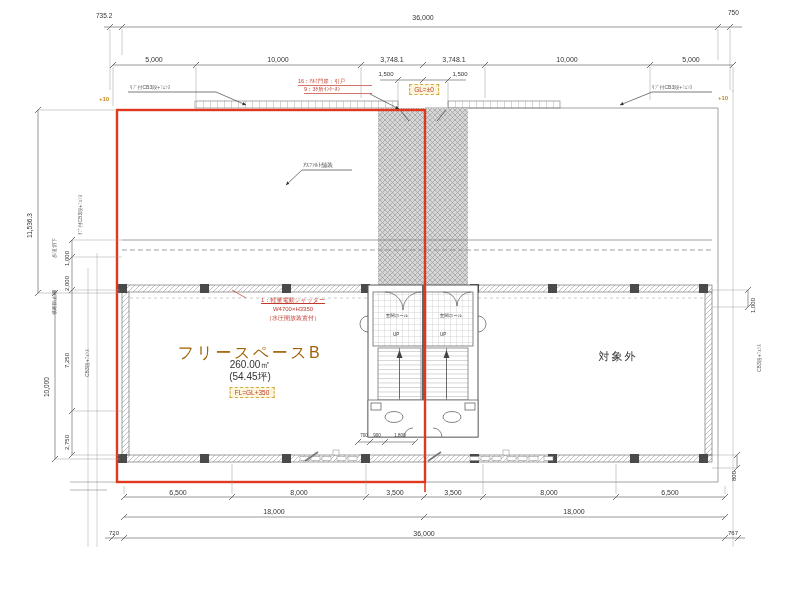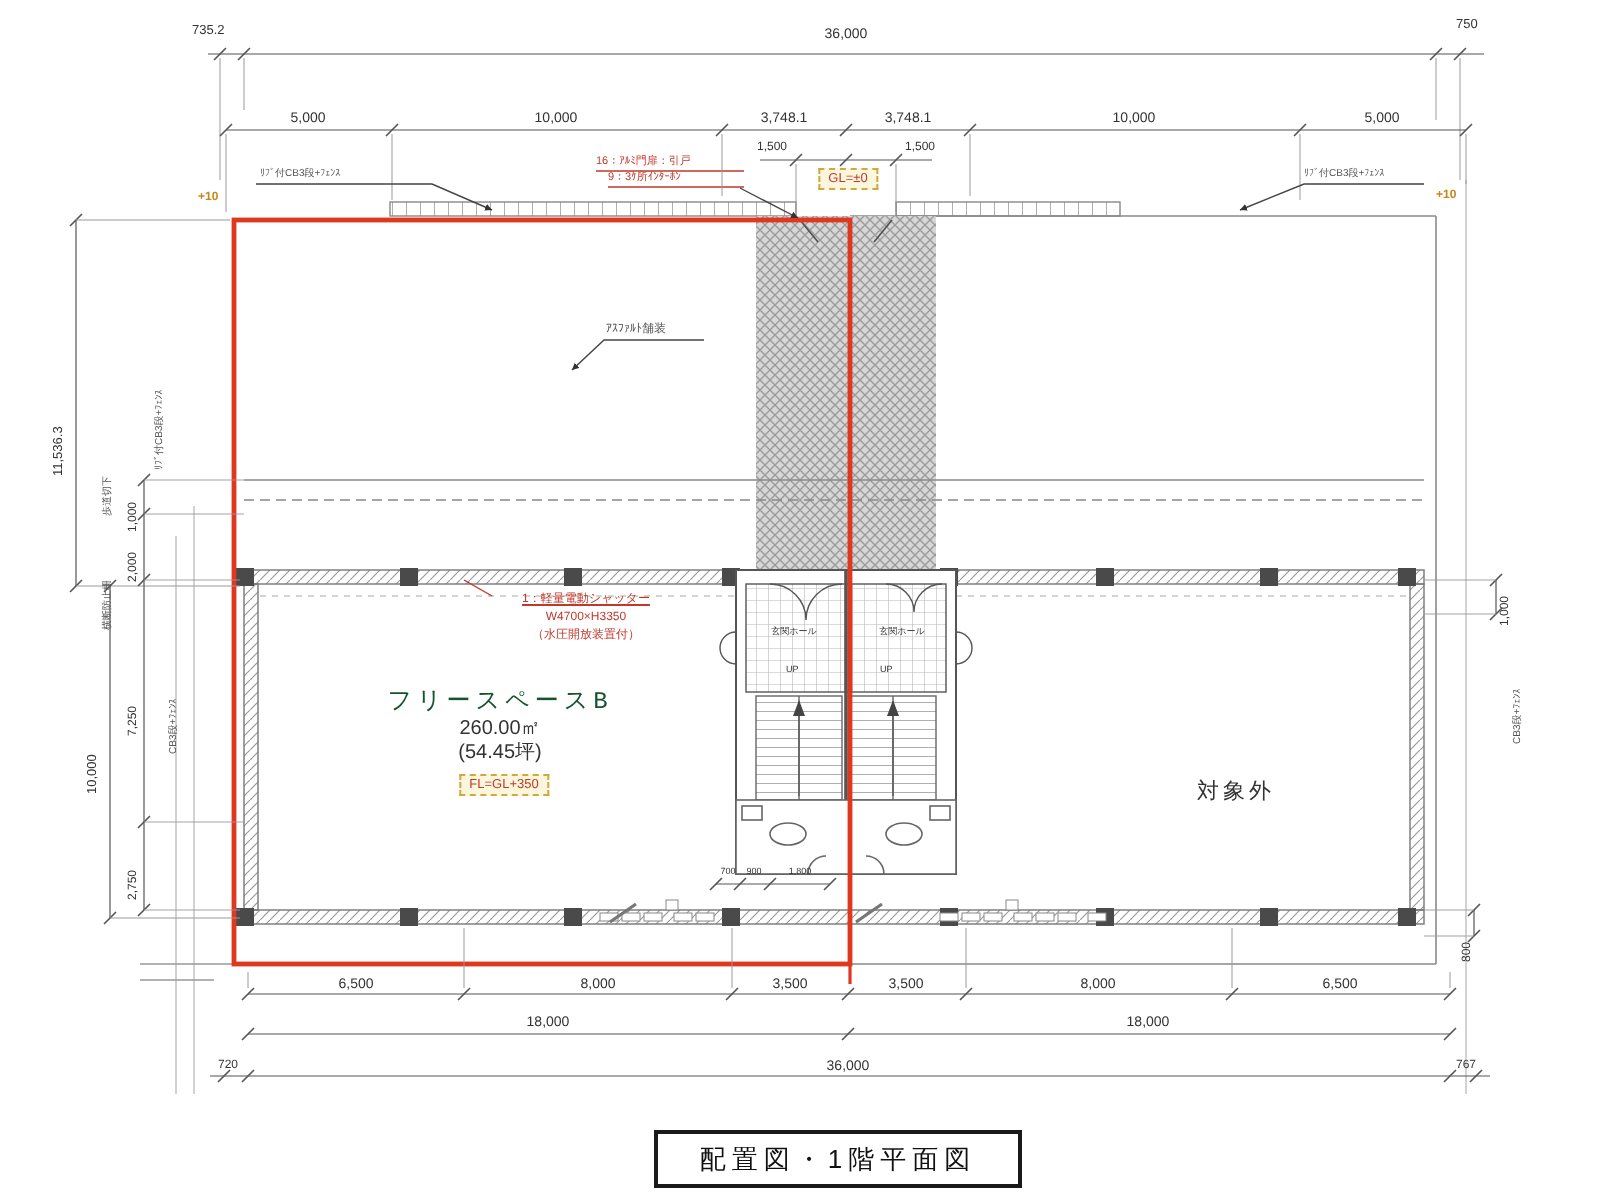--- a/index.html
+++ b/index.html
@@ -4,22 +4,22 @@
 <style>
   html,body{margin:0;padding:0;background:#fff;}
   .stage{position:relative;width:800px;height:600px;background:#fff;overflow:hidden;
          font-family:"Liberation Sans","DejaVu Sans",sans-serif;}
   svg{position:absolute;left:0;top:0;}
   .lbl{position:absolute;color:#333;white-space:nowrap;line-height:1;}
   .c{transform:translateX(-50%);}
   .rot{transform-origin:0 0;transform:rotate(-90deg);}
   .f45{font-size:4.5px;} .f5{font-size:5px;} .f55{font-size:5.5px;}
   .f6{font-size:6px;} .f65{font-size:6.5px;} .f7{font-size:7px;}
-  .f10{font-size:10px;} .f11{font-size:11px;letter-spacing:2px;margin-top:40px;}
-  .f12{font-size:12px;letter-spacing:2.5px;color:#14532d;font-family:Liberation Mono, monospace;}
+  .f10{font-size:10px;} .f11{font-size:11px;letter-spacing:2px;}
+  .f12{font-size:16px;letter-spacing:2.5px;color:#a16207;}
   .red{color:#c0392b;}
   .org{color:#c8871c;font-weight:bold;}
   .gry{color:#555;}
   .u{text-decoration:underline;}
   .box{position:absolute;border:1px dashed #cfa93f;background:#fcf6dd;color:#c0392b;
        padding:1px 4px;line-height:1.1;}
   .titlebox{position:absolute;left:327px;top:565px;width:180px;height:25px;border:2px solid #1a1a1a;
        display:flex;align-items:center;justify-content:center;font-size:13px;letter-spacing:3px;color:#111;}
 </style>
 </head>
@@ -262,17 +262,14 @@
 <span class="lbl f12 c" style="left:250px;top:345px">フリースペースB</span>
 <span class="lbl f10 c" style="left:250px;top:360px">260.00㎡</span>
 <span class="lbl f10 c" style="left:250px;top:372px">(54.45坪)</span>
 <span class="box f65 c" style="left:252px;top:387px">FL=GL+350</span>
 <span class="lbl f11 c" style="left:618px;top:351px">対象外</span>
 <span class="lbl f45 c" style="left:397px;top:314px">玄関ホール</span>
 <span class="lbl f45 c" style="left:451px;top:314px">玄関ホール</span>
 <span class="lbl f45" style="left:393px;top:333px">UP</span>
 <span class="lbl f45" style="left:440px;top:333px">UP</span>
 
-<div class="titlebox">
-  <span>配置図・1階平面図</span>
+
 </div>
 
-</div>
-
 </body></html>

